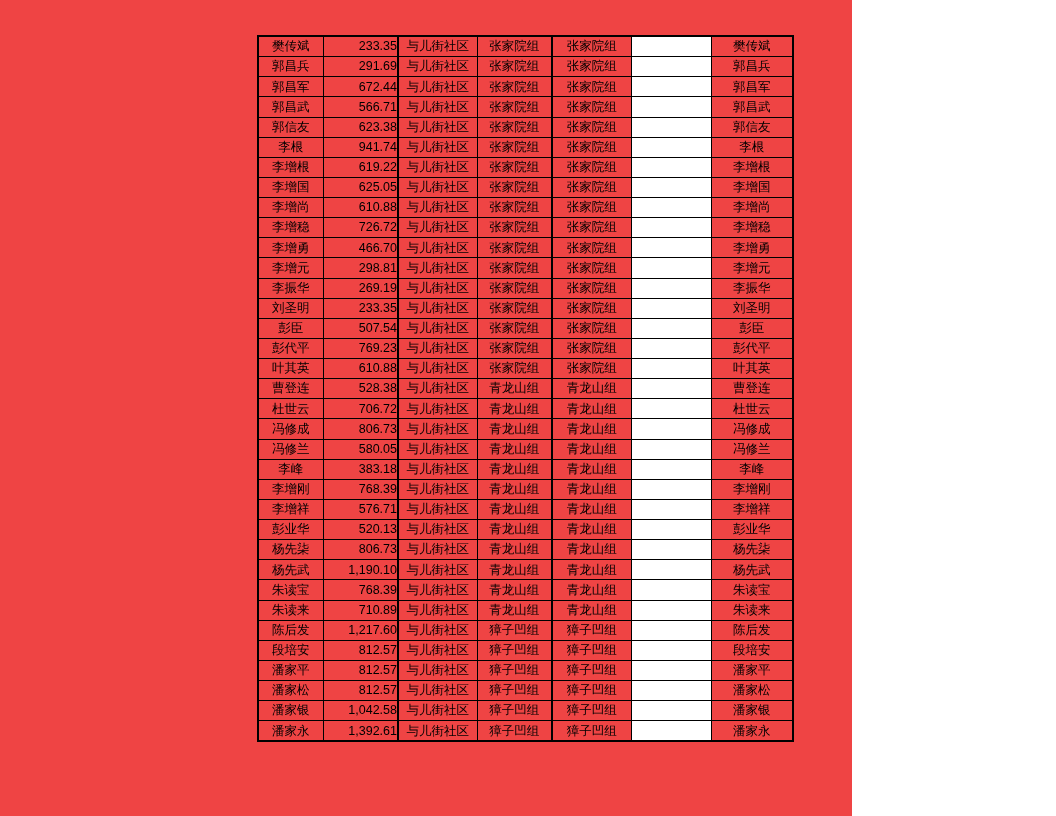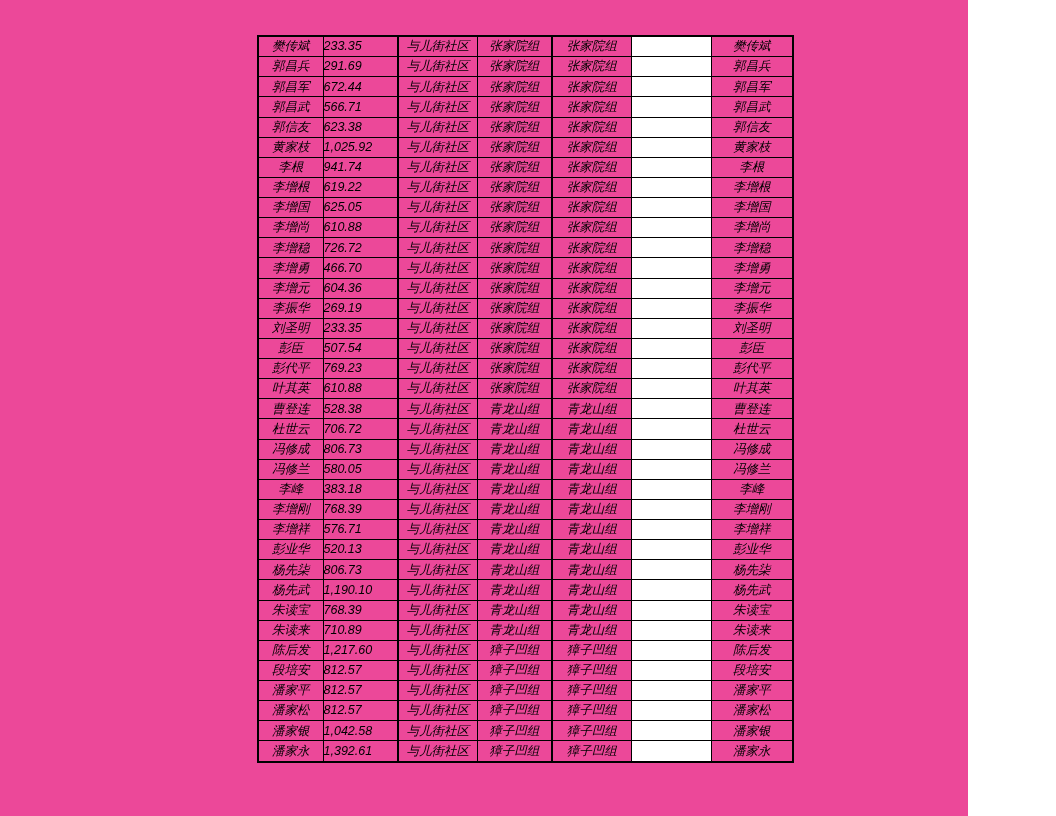--- a/index.html
+++ b/index.html
@@ -6,24 +6,23 @@
     margin: 0;
     padding: 0;
     background: #ffffff;
     width: 1056px;
     height: 816px;
     overflow: hidden;
     font-family: "Liberation Sans", "DejaVu Sans", sans-serif;
   }
   .page {
     position: relative;
-    width: 968px;
+    width: 852px;
     height: 816px;
-    background: #ec4899;
-    font-style: italic;
+    background: #ef4444;
   }
   .table-wrap {
     position: absolute;
     left: 257px;
     top: 35px;
   }
   table.roster {
     border-collapse: collapse;
     table-layout: fixed;
     width: 535px;
@@ -42,20 +41,21 @@
     line-height: 1;
   }
   
   table.roster td:nth-child(2) { border-right: 2px solid #000000; }
   table.roster td:nth-child(4) { border-right: 2px solid #000000; }
   td.cjk {
     text-align: center;
     font-size: 12.5px;
   }
   td.num {
+    text-align: right;
     padding-right: 4px;
     font-size: 13px;
     font-family: "Liberation Sans", sans-serif;
   }
   td.blank {
     background: #ffffff;
   }
 </style>
 </head>
 <body>
@@ -112,29 +112,20 @@
           <tr>
             <td class="cjk">郭信友</td>
             <td class="num">623.38</td>
             <td class="cjk">与儿街社区</td>
             <td class="cjk">张家院组</td>
             <td class="cjk">张家院组</td>
             <td class="blank"></td>
             <td class="cjk">郭信友</td>
           </tr>
           <tr>
-            <td class="cjk">黄家枝</td>
-            <td class="num">1,025.92</td>
-            <td class="cjk">与儿街社区</td>
-            <td class="cjk">张家院组</td>
-            <td class="cjk">张家院组</td>
-            <td class="blank"></td>
-            <td class="cjk">黄家枝</td>
-          </tr>
-          <tr>
             <td class="cjk">李根</td>
             <td class="num">941.74</td>
             <td class="cjk">与儿街社区</td>
             <td class="cjk">张家院组</td>
             <td class="cjk">张家院组</td>
             <td class="blank"></td>
             <td class="cjk">李根</td>
           </tr>
           <tr>
             <td class="cjk">李增根</td>
@@ -176,21 +167,21 @@
             <td class="cjk">李增勇</td>
             <td class="num">466.70</td>
             <td class="cjk">与儿街社区</td>
             <td class="cjk">张家院组</td>
             <td class="cjk">张家院组</td>
             <td class="blank"></td>
             <td class="cjk">李增勇</td>
           </tr>
           <tr>
             <td class="cjk">李增元</td>
-            <td class="num">604.36</td>
+            <td class="num">298.81</td>
             <td class="cjk">与儿街社区</td>
             <td class="cjk">张家院组</td>
             <td class="cjk">张家院组</td>
             <td class="blank"></td>
             <td class="cjk">李增元</td>
           </tr>
           <tr>
             <td class="cjk">李振华</td>
             <td class="num">269.19</td>
             <td class="cjk">与儿街社区</td>

